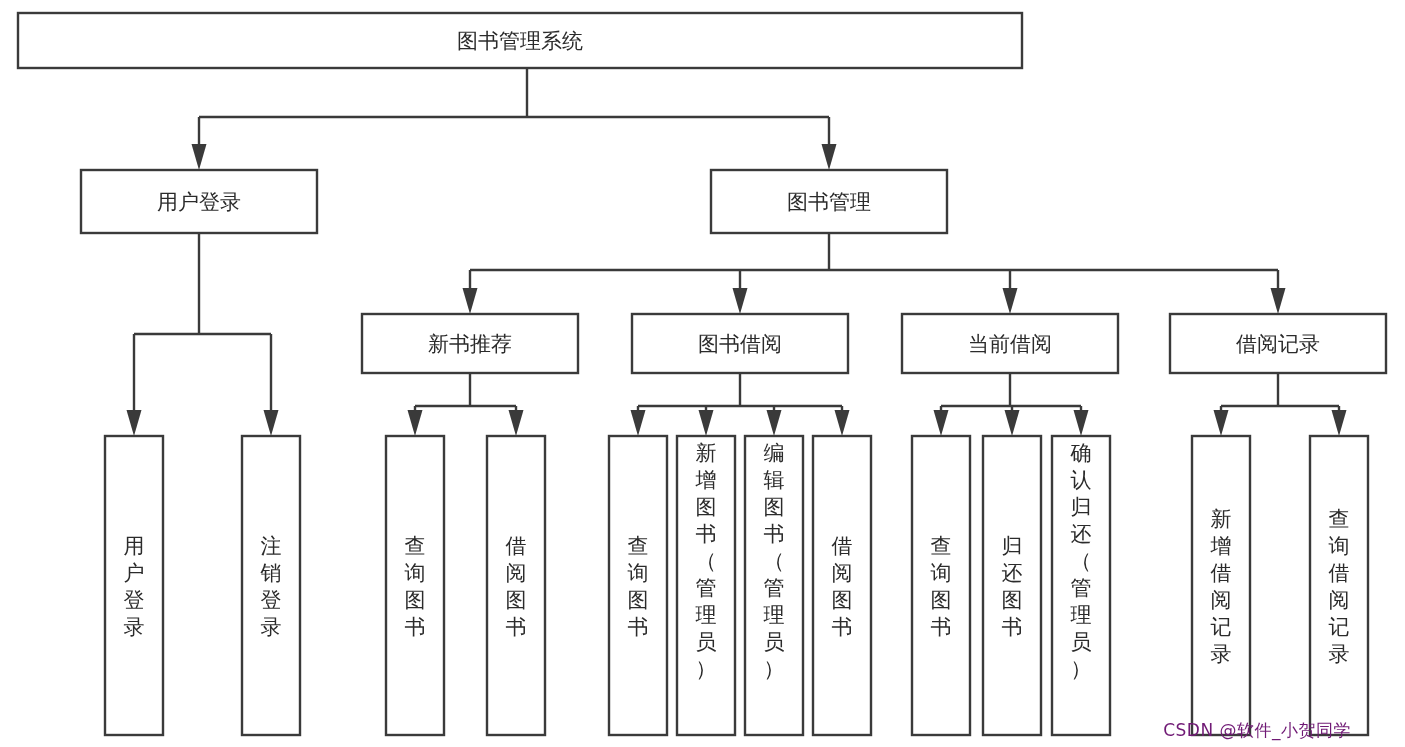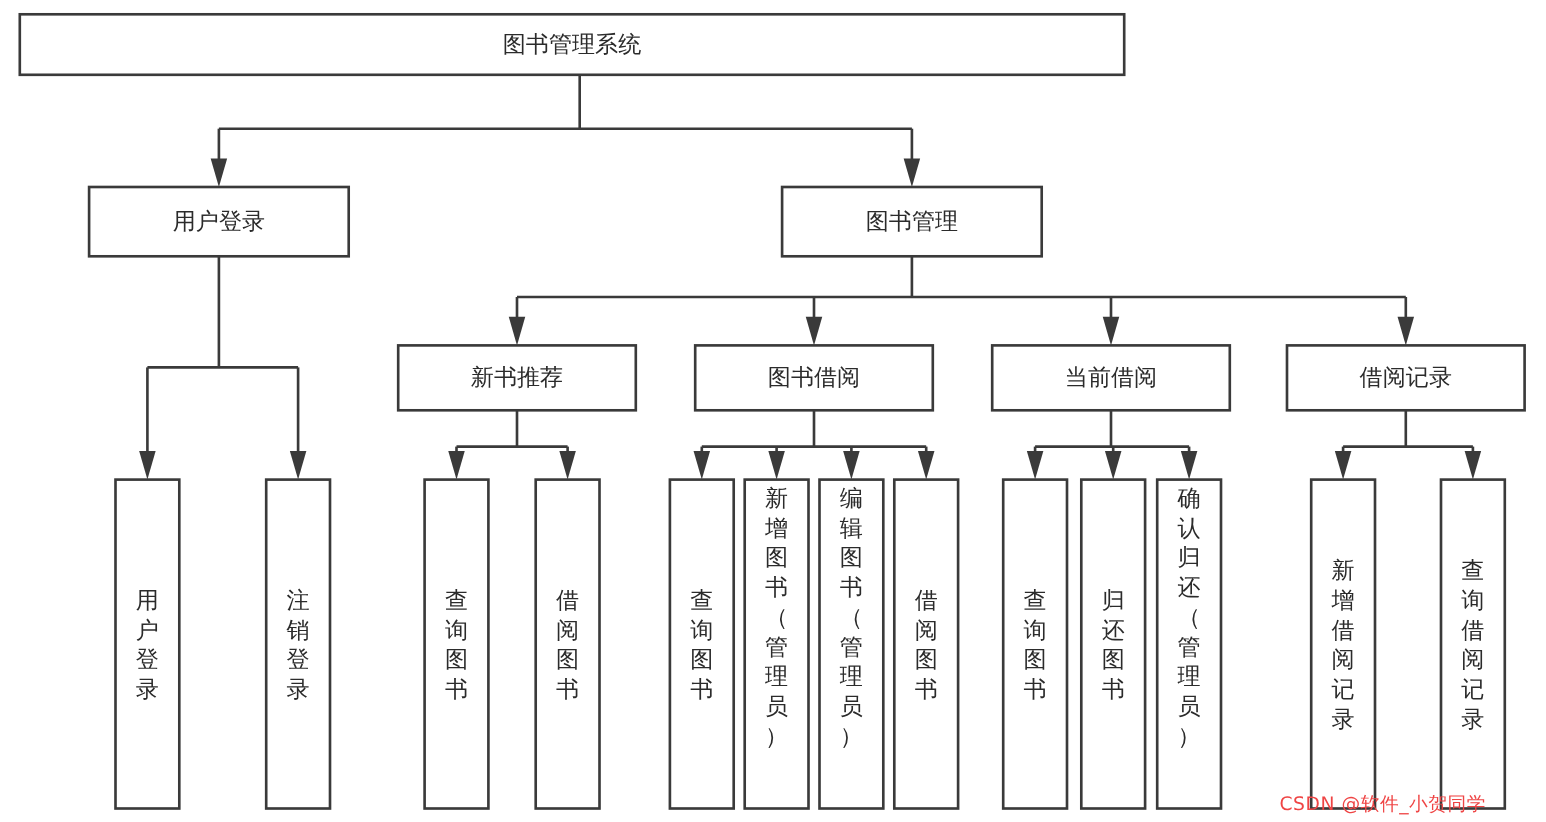--- a/index.html
+++ b/index.html
@@ -54,21 +54,21 @@
     font-family: "DejaVu Sans", "Liberation Sans", sans-serif;
     font-size: 21px;
     text-anchor: middle;
   }
   .watermark {
     position: absolute;
     right: 8px;
     bottom: 5px;
     font-family: "DejaVu Sans", "Liberation Sans", sans-serif;
     font-size: 17px;
-    color: #ef4444;
+    color: #701a75;
     white-space: nowrap;
     letter-spacing: 0.5px;
     user-select: none;
   }
 </style>
 </head>
 <body>
 
 <div id="diagram-root">
   <svg id="tree-svg" viewBox="0 0 1405 747" xmlns="http://www.w3.org/2000/svg">

